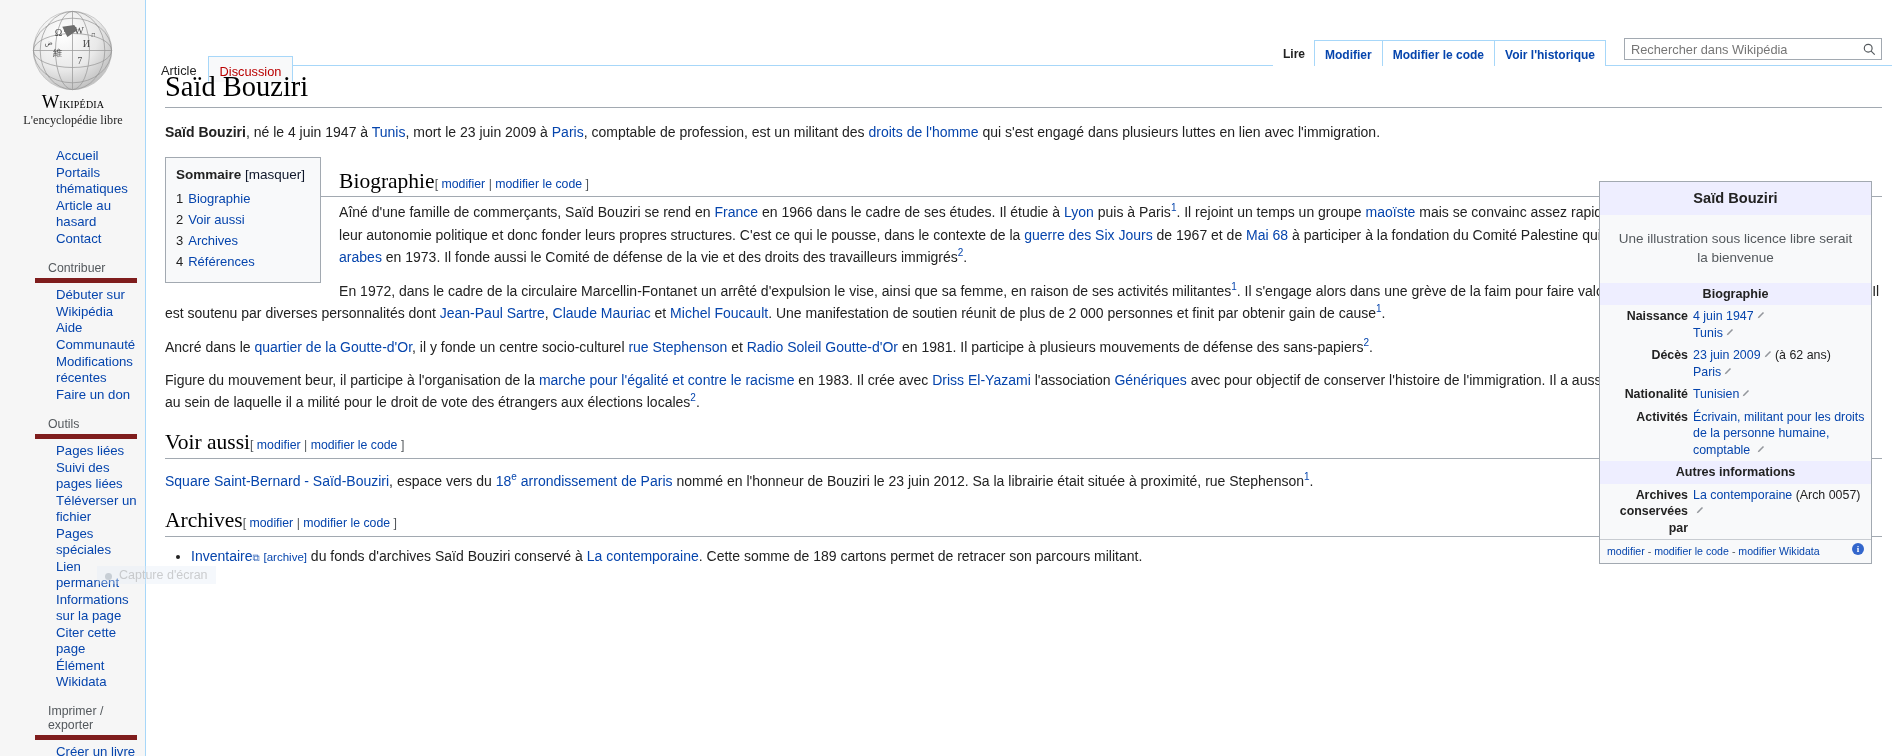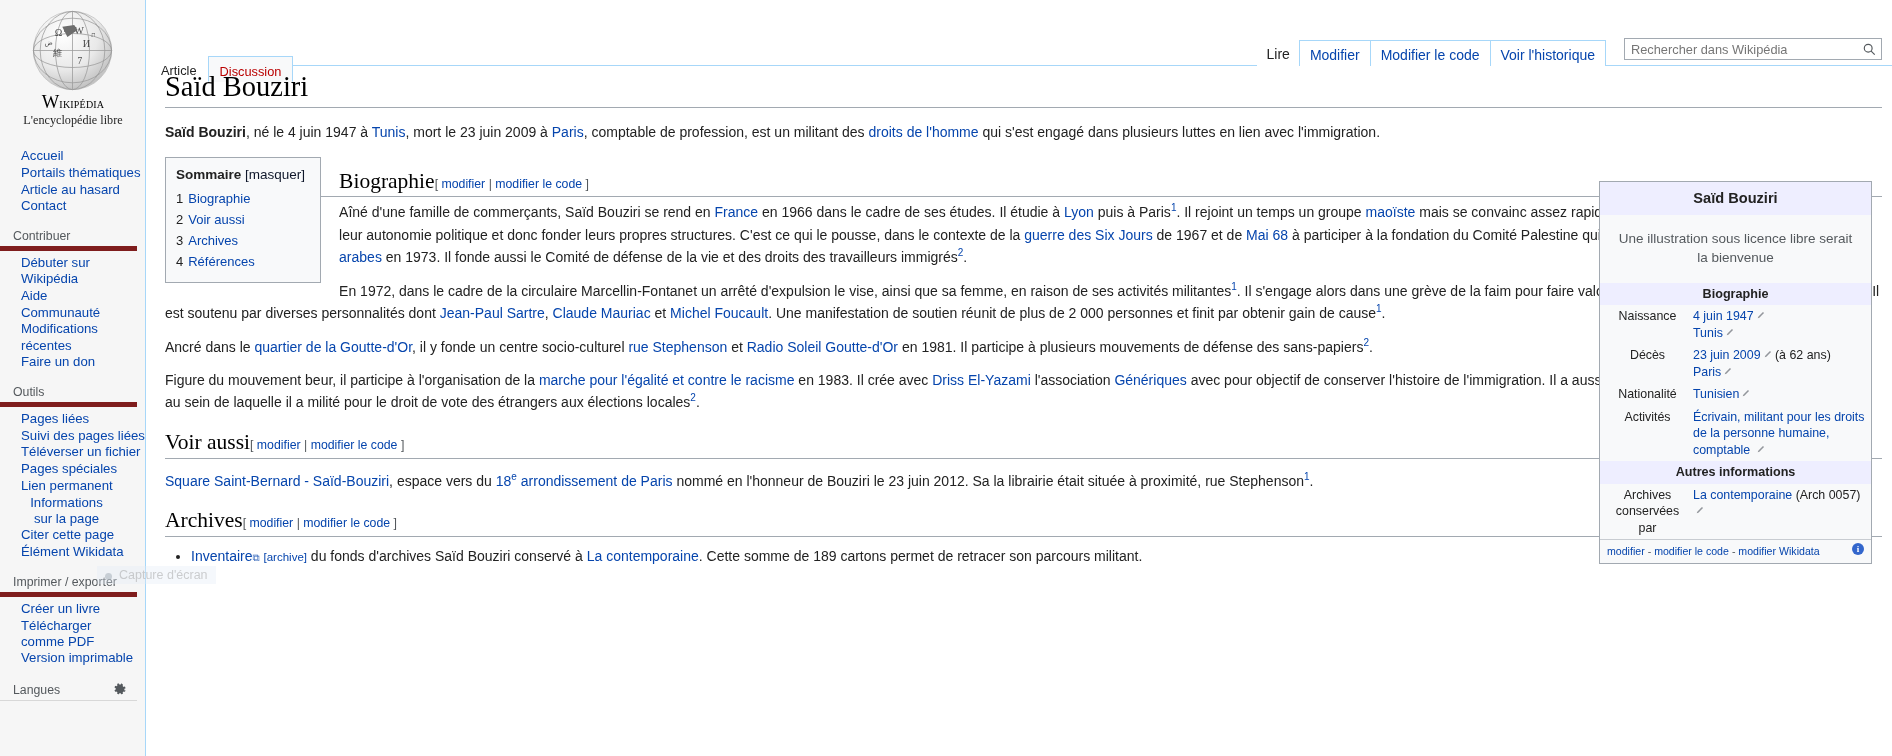--- a/index.html
+++ b/index.html
@@ -75,21 +75,21 @@
   #tagline {
     position: absolute;
     left: 0; top: 113px;
     width: 146px;
     text-align: center;
     font-family: "Liberation Serif", serif;
     font-size: 12.2px;
     color: #252525;
   }
 
-  .portal { padding: 0 0 0 0; margin-top: 8px; }
+  .portal { padding: 0 0 0 16px; margin-top: 8px; margin-left: 19px; }
   .portal-heading {
     color: #54595d;
     font-size: 12.3px;
     padding: 4px 0 3px 13px;
     margin-top: 10px;
     border-bottom: 5px solid #7f1d1d;
     margin-right: 8px;
   }
   .portal ul { list-style: none; margin: 4px 0 0 0; padding: 0; }
   .portal li { padding: 0; margin: 0; }
@@ -151,29 +151,30 @@
   .ns-tab.new { background: #f8f9fa; color: #ba0000; }
 
   #view-tabs {
     position: absolute;
     right: 286px; top: 0;
     display: flex;
   }
   .view-tab {
     height: 26px;
     padding: 5px 10px 0 10px;
-    font-size: 14px;
+    font-size: 12px;
     color: #0645ad;
     text-decoration: none;
     line-height: 19px;
     background: #fff;
     border-left: 1px solid #a7d7f9;
     border-right: 1px solid #a7d7f9;
     border-top: 1px solid #a7d7f9;
     margin-left: -1px;
+    font-weight: bold;
   }
   .view-tab.selected { color: #222; border: none; background: #fff; }
 
   #tab-underline {
     position: absolute;
     left: 4px; top: 25px;
     right: 0;
     border-bottom: 1px solid #a7d7f9;
   }
 
@@ -293,22 +294,22 @@
   .ib-section {
     background: #eeeeff;
     text-align: center;
     font-weight: bold;
     font-size: 12.6px;
     padding: 3px 6px;
   }
   .ib-rows { width: 100%; border-collapse: collapse; }
   .ib-rows tr { vertical-align: top; }
   .ib-rows th {
-    text-align: center;
-    font-weight: normal;
+    text-align: right;
+    font-weight: bold;
     padding: 3px 4px 3px 7px;
     width: 92px;
   }
   .ib-rows td { padding: 3px 6px 3px 1px; }
   .pencil { display:inline-block; width:9px; height:9px; margin-left:2px; vertical-align: baseline; opacity: 0.75; }
   .ib-footer {
     border-top: 1px solid #c8ccd1;
     padding: 3px 7px 3px 7px;
     font-size: 10.6px;
     display: flex;
@@ -442,21 +443,21 @@
       <li>
           <a href="#">Téléverser un fichier</a>
         </li>
       <li>
           <a href="#">Pages spéciales</a>
         </li>
       <li>
           <a href="#">Lien permanent</a>
         </li>
       <li>
-          <a href="#" style="max-width:112px;text-align:center;">Informations sur la page</a>
+          <a href="#" style="max-width:112px;">Informations sur la page</a>
         </li>
       <li>
           <a href="#">Citer cette page</a>
         </li>
       <li>
           <a href="#">Élément Wikidata</a>
         </li>
     </ul>
   </div>
 

